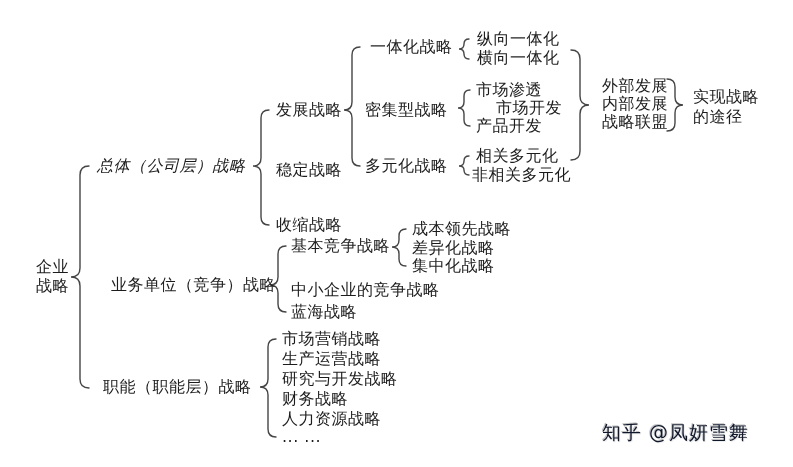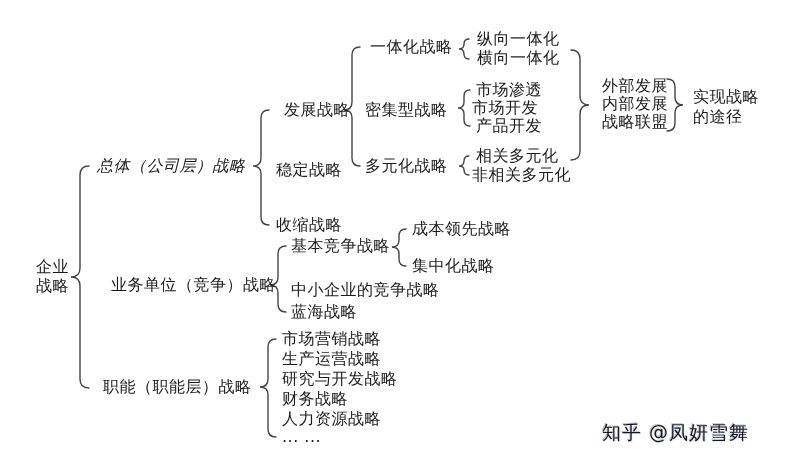--- a/index.html
+++ b/index.html
@@ -54,46 +54,47 @@
 
   <div class="node two-line" style="left:36px;top:276px;">
     <div>企业</div>
     <div>战略</div>
   </div>
 
   <div class="node" style="left:97px;top:166px;font-style:italic;">总体（公司层）战略</div>
   <div class="node" style="left:111px;top:285px;">业务单位（竞争）战略</div>
   <div class="node" style="left:103px;top:387px;">职能（职能层）战略</div>
 
-  <div class="node" style="left:284px;top:110px;">发展战略</div>
+  <div class="node" style="left:276px;top:110px;">发展战略</div>
   <div class="node" style="left:276px;top:170px;">稳定战略</div>
   <div class="node" style="left:276px;top:225px;">收缩战略</div>
 
   <div class="node" style="left:370px;top:47px;">一体化战略</div>
   <div class="node" style="left:365px;top:110px;">密集型战略</div>
   <div class="node" style="left:365px;top:166px;">多元化战略</div>
 
   <div class="node" style="left:477px;top:39px;">纵向一体化</div>
   <div class="node" style="left:477px;top:58px;">横向一体化</div>
   <div class="node" style="left:476px;top:90px;">市场渗透</div>
-  <div class="node" style="left:472px;top:108px;">市场开发</div>
+  <div class="node" style="left:496px;top:108px;">市场开发</div>
   <div class="node" style="left:476px;top:126px;">产品开发</div>
   <div class="node" style="left:476px;top:156px;">相关多元化</div>
   <div class="node" style="left:472px;top:175px;">非相关多元化</div>
 
   <div class="node" style="left:602px;top:86px;">外部发展</div>
   <div class="node" style="left:602px;top:104px;">内部发展</div>
   <div class="node" style="left:602px;top:122px;">战略联盟</div>
   <div class="node caption" style="left:693px;top:107px;">
     <div>实现战略</div>
     <div>的途径</div>
   </div>
 
   <div class="node" style="left:291px;top:246px;">基本竞争战略</div>
   <div class="node" style="left:412px;top:229px;">成本领先战略</div>
+  <div class="node" style="left:412px;top:248px;">差异化战略</div>
   <div class="node" style="left:291px;top:290px;">中小企业的竞争战略</div>
   <div class="node" style="left:412px;top:266px;">集中化战略</div>
   <div class="node" style="left:291px;top:312px;">蓝海战略</div>
 
   <div class="node" style="left:282px;top:339px;">市场营销战略</div>
   <div class="node" style="left:282px;top:359px;">生产运营战略</div>
   <div class="node" style="left:282px;top:379px;">研究与开发战略</div>
   <div class="node" style="left:282px;top:399px;">财务战略</div>
   <div class="node" style="left:282px;top:419px;">人力资源战略</div>
   <div class="node" style="left:282px;top:437px;">... ...</div>

